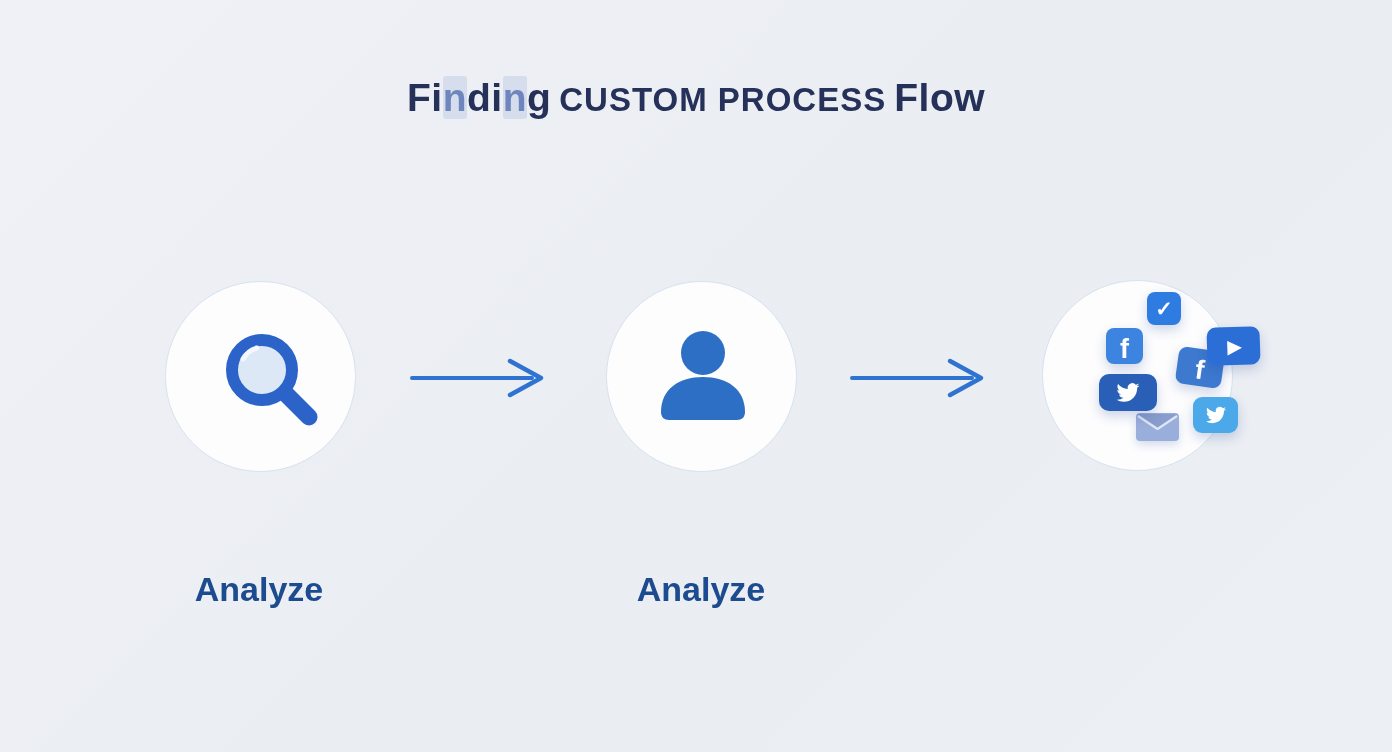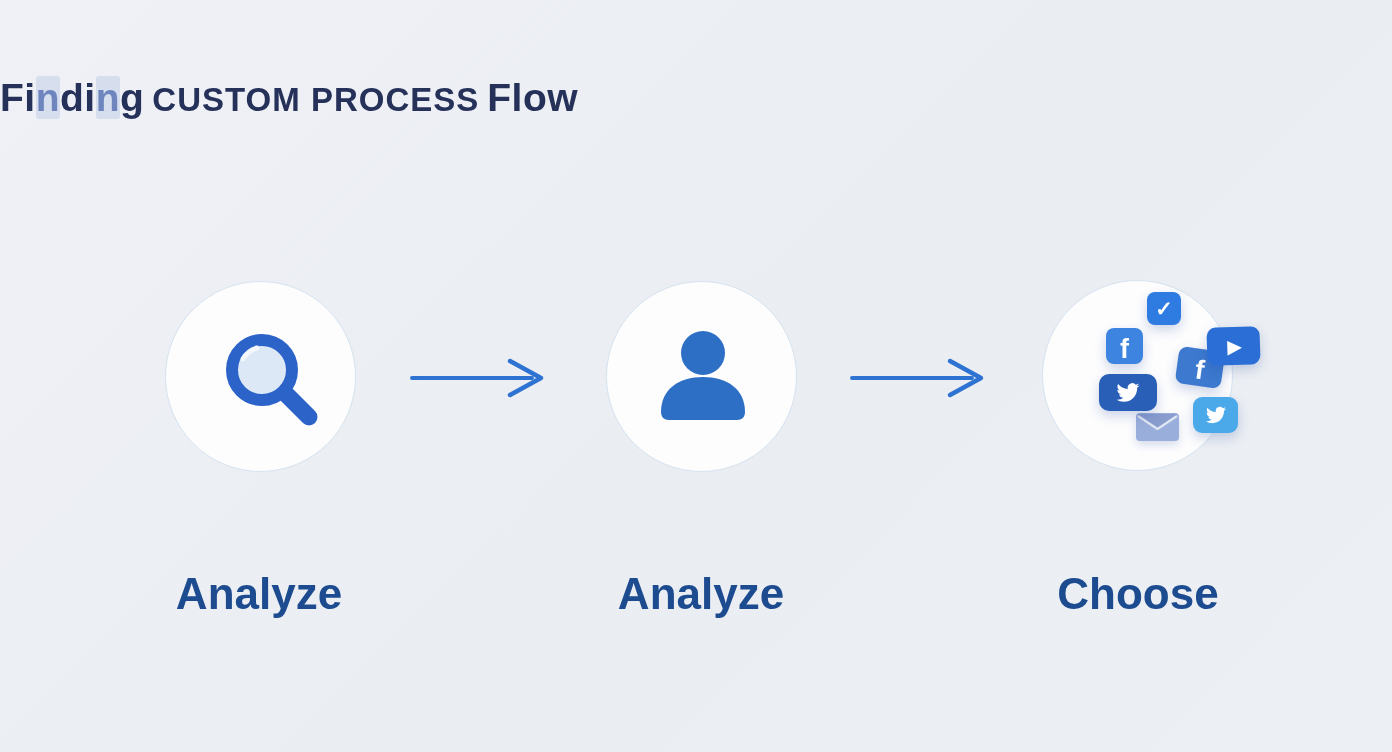--- a/index.html
+++ b/index.html
@@ -9,21 +9,21 @@
   }
   .frame{
     position:relative;
     width:1392px;height:752px;
     overflow:hidden;
     background:linear-gradient(135deg,#eff1f6 0%,#eaedf2 55%,#ecEFF4 100%);
   }
   
   .title{
     position:absolute;left:0;top:78px;width:100%;
-    margin:0;
+    text-align:center;margin:0;
     font-size:39px;line-height:1;font-weight:bold;
     color:#253159;letter-spacing:.5px;
     white-space:nowrap;
   }
   .title .t-caps{
     font-size:33px;
     letter-spacing:1px;
     margin:0 8px;
   }
   .title .glitch{
@@ -52,21 +52,21 @@
   .tile .fb-glyph{
     font-weight:bold;font-size:27px;line-height:1;
     transform:translateY(3px);
   }
   .tile .check-glyph{font-size:21px;font-weight:bold;line-height:1;}
   .tile .play-glyph{font-size:19px;line-height:1;transform:translateX(1px);}
   
   .step-label{
     position:absolute;
     transform:translateX(-50%);
-    font-size:44px;font-weight:bold;line-height:1;
+    font-size:34px;font-weight:bold;line-height:1;
     color:#1d4b8f;
     white-space:nowrap;
   }
 </style>
 </head>
 <body>
 
 <div class="frame">
 
   <h1 class="title"><span><span>Fi</span><span class="glitch">n</span><span>di</span><span class="glitch">n</span><span>g</span></span><span class="t-caps">CUSTOM PROCESS</span><span>Flow</span></h1>
@@ -130,15 +130,14 @@
       <svg width="43" height="28" viewBox="0 0 43 28" style="position:absolute;left:0;top:0;">
         <path d="M1 1 L21.5 15 L42 1 Z" fill="#8094c7" opacity="0.65"></path>
         <path d="M2 3 L21.5 16 L41 3" fill="none" stroke="#dfe6f3" stroke-width="2.2" stroke-linejoin="round"></path>
       </svg>
     </div>
 
   </div>
 
   <div class="step-label" style="left:259px;top:572px;">Analyze</div>
   <div class="step-label" style="left:701px;top:572px;">Analyze</div>
-  <div class="step-label" style="left:1138px;top:572px;">Choose</div>
 
 </div>
 
 </body></html>

